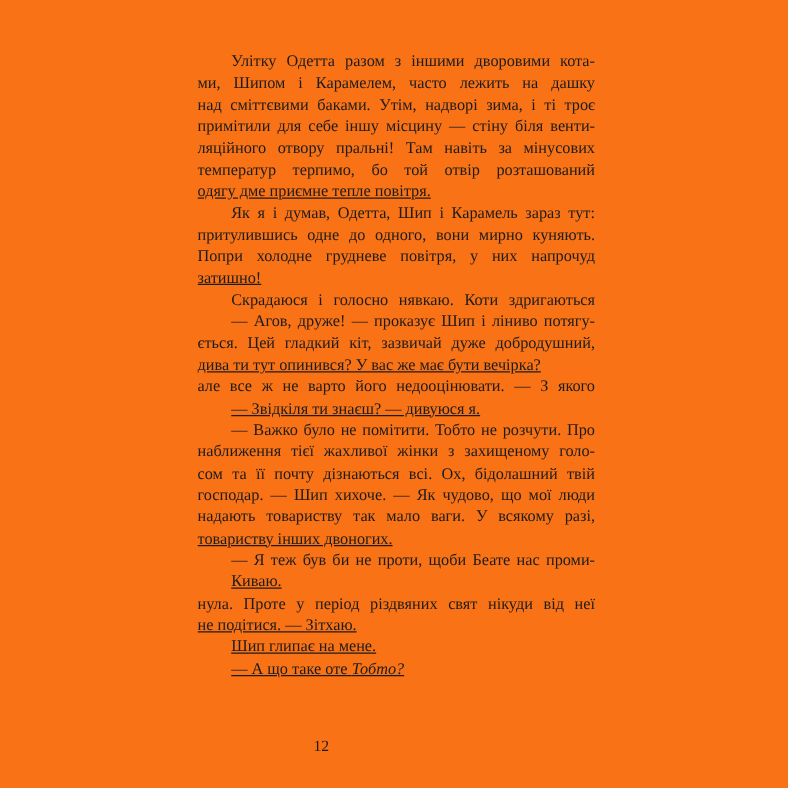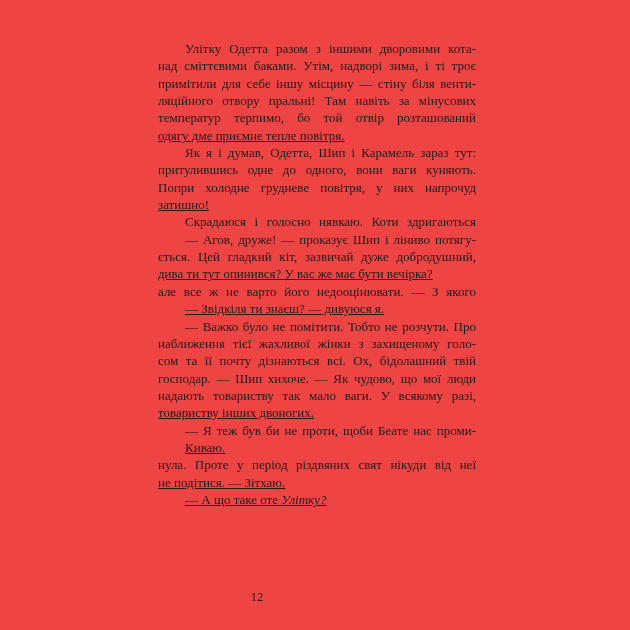--- a/index.html
+++ b/index.html
@@ -4,21 +4,21 @@
 <style>
   html, body {
     margin: 0;
     padding: 0;
     background: #ffffff;
   }
   .page {
     position: relative;
     width: 630px;
     height: 630px;
-    background: #ef4444;
+    background: #f97316;
     overflow: hidden;
     font-family: "Liberation Serif", "DejaVu Serif", serif;
     color: #1c1c1c;
   }
   .text-block {
     position: absolute;
     left: 158px;
     top: 40px;
     width: 318px;
     font-size: 13px;
@@ -51,42 +51,44 @@
     color: #1c1c1c;
   }
 </style>
 </head>
 <body>
 
 <div class="page">
   <div class="text-block">
     <div id="paragraphs">
         <div class="line indent">Улітку Одетта разом з іншими дворовими кота-</div>
+        <div class="line">ми, Шипом і Карамелем, часто лежить на дашку</div>
         <div class="line">над сміттєвими баками. Утім, надворі зима, і ті троє</div>
         <div class="line">примітили для себе іншу місцину — стіну біля венти-</div>
         <div class="line">ляційного отвору пральні! Там навіть за мінусових</div>
         <div class="line">температур терпимо, бо той отвір розташований</div>
         <div class="line plast">одягу дме приємне тепле повітря.</div>
         <div class="line indent">Як я і думав, Одетта, Шип і Карамель зараз тут:</div>
-        <div class="line">притулившись одне до одного, вони ваги куняють.</div>
+        <div class="line">притулившись одне до одного, вони мирно куняють.</div>
         <div class="line">Попри холодне грудневе повітря, у них напрочуд</div>
         <div class="line plast">затишно!</div>
         <div class="line indent">Скрадаюся і голосно нявкаю. Коти здригаються</div>
         <div class="line indent">— Агов, друже! — проказує Шип і ліниво потягу-</div>
         <div class="line">ється. Цей гладкий кіт, зазвичай дуже добродушний,</div>
         <div class="line plast">дива ти тут опинився? У вас же має бути вечірка?</div>
         <div class="line">але все ж не варто його недооцінювати. — З якого</div>
         <div class="line indent plast">— Звідкіля ти знаєш? — дивуюся я.</div>
         <div class="line indent">— Важко було не помітити. Тобто не розчути. Про</div>
         <div class="line">наближення тієї жахливої жінки з захищеному голо-</div>
         <div class="line">сом та її почту дізнаються всі. Ох, бідолашний твій</div>
         <div class="line">господар. — Шип хихоче. — Як чудово, що мої люди</div>
         <div class="line">надають товариству так мало ваги. У всякому разі,</div>
         <div class="line plast">товариству інших двоногих.</div>
         <div class="line indent">— Я теж був би не проти, щоби Беате нас проми-</div>
         <div class="line indent plast">Киваю.</div>
         <div class="line">нула. Проте у період різдвяних свят нікуди від неї</div>
         <div class="line plast">не подітися. — Зітхаю.</div>
+        <div class="line indent plast">Шип глипає на мене.</div>
       </div>
-    <div class="line indent plast"><span>— А що таке оте </span><span class="it">Улітку?</span></div>
+    <div class="line indent plast"><span>— А що таке оте </span><span class="it">Тобто?</span></div>
   </div>
   <div class="page-number">12</div>
 </div>
 
 </body></html>

